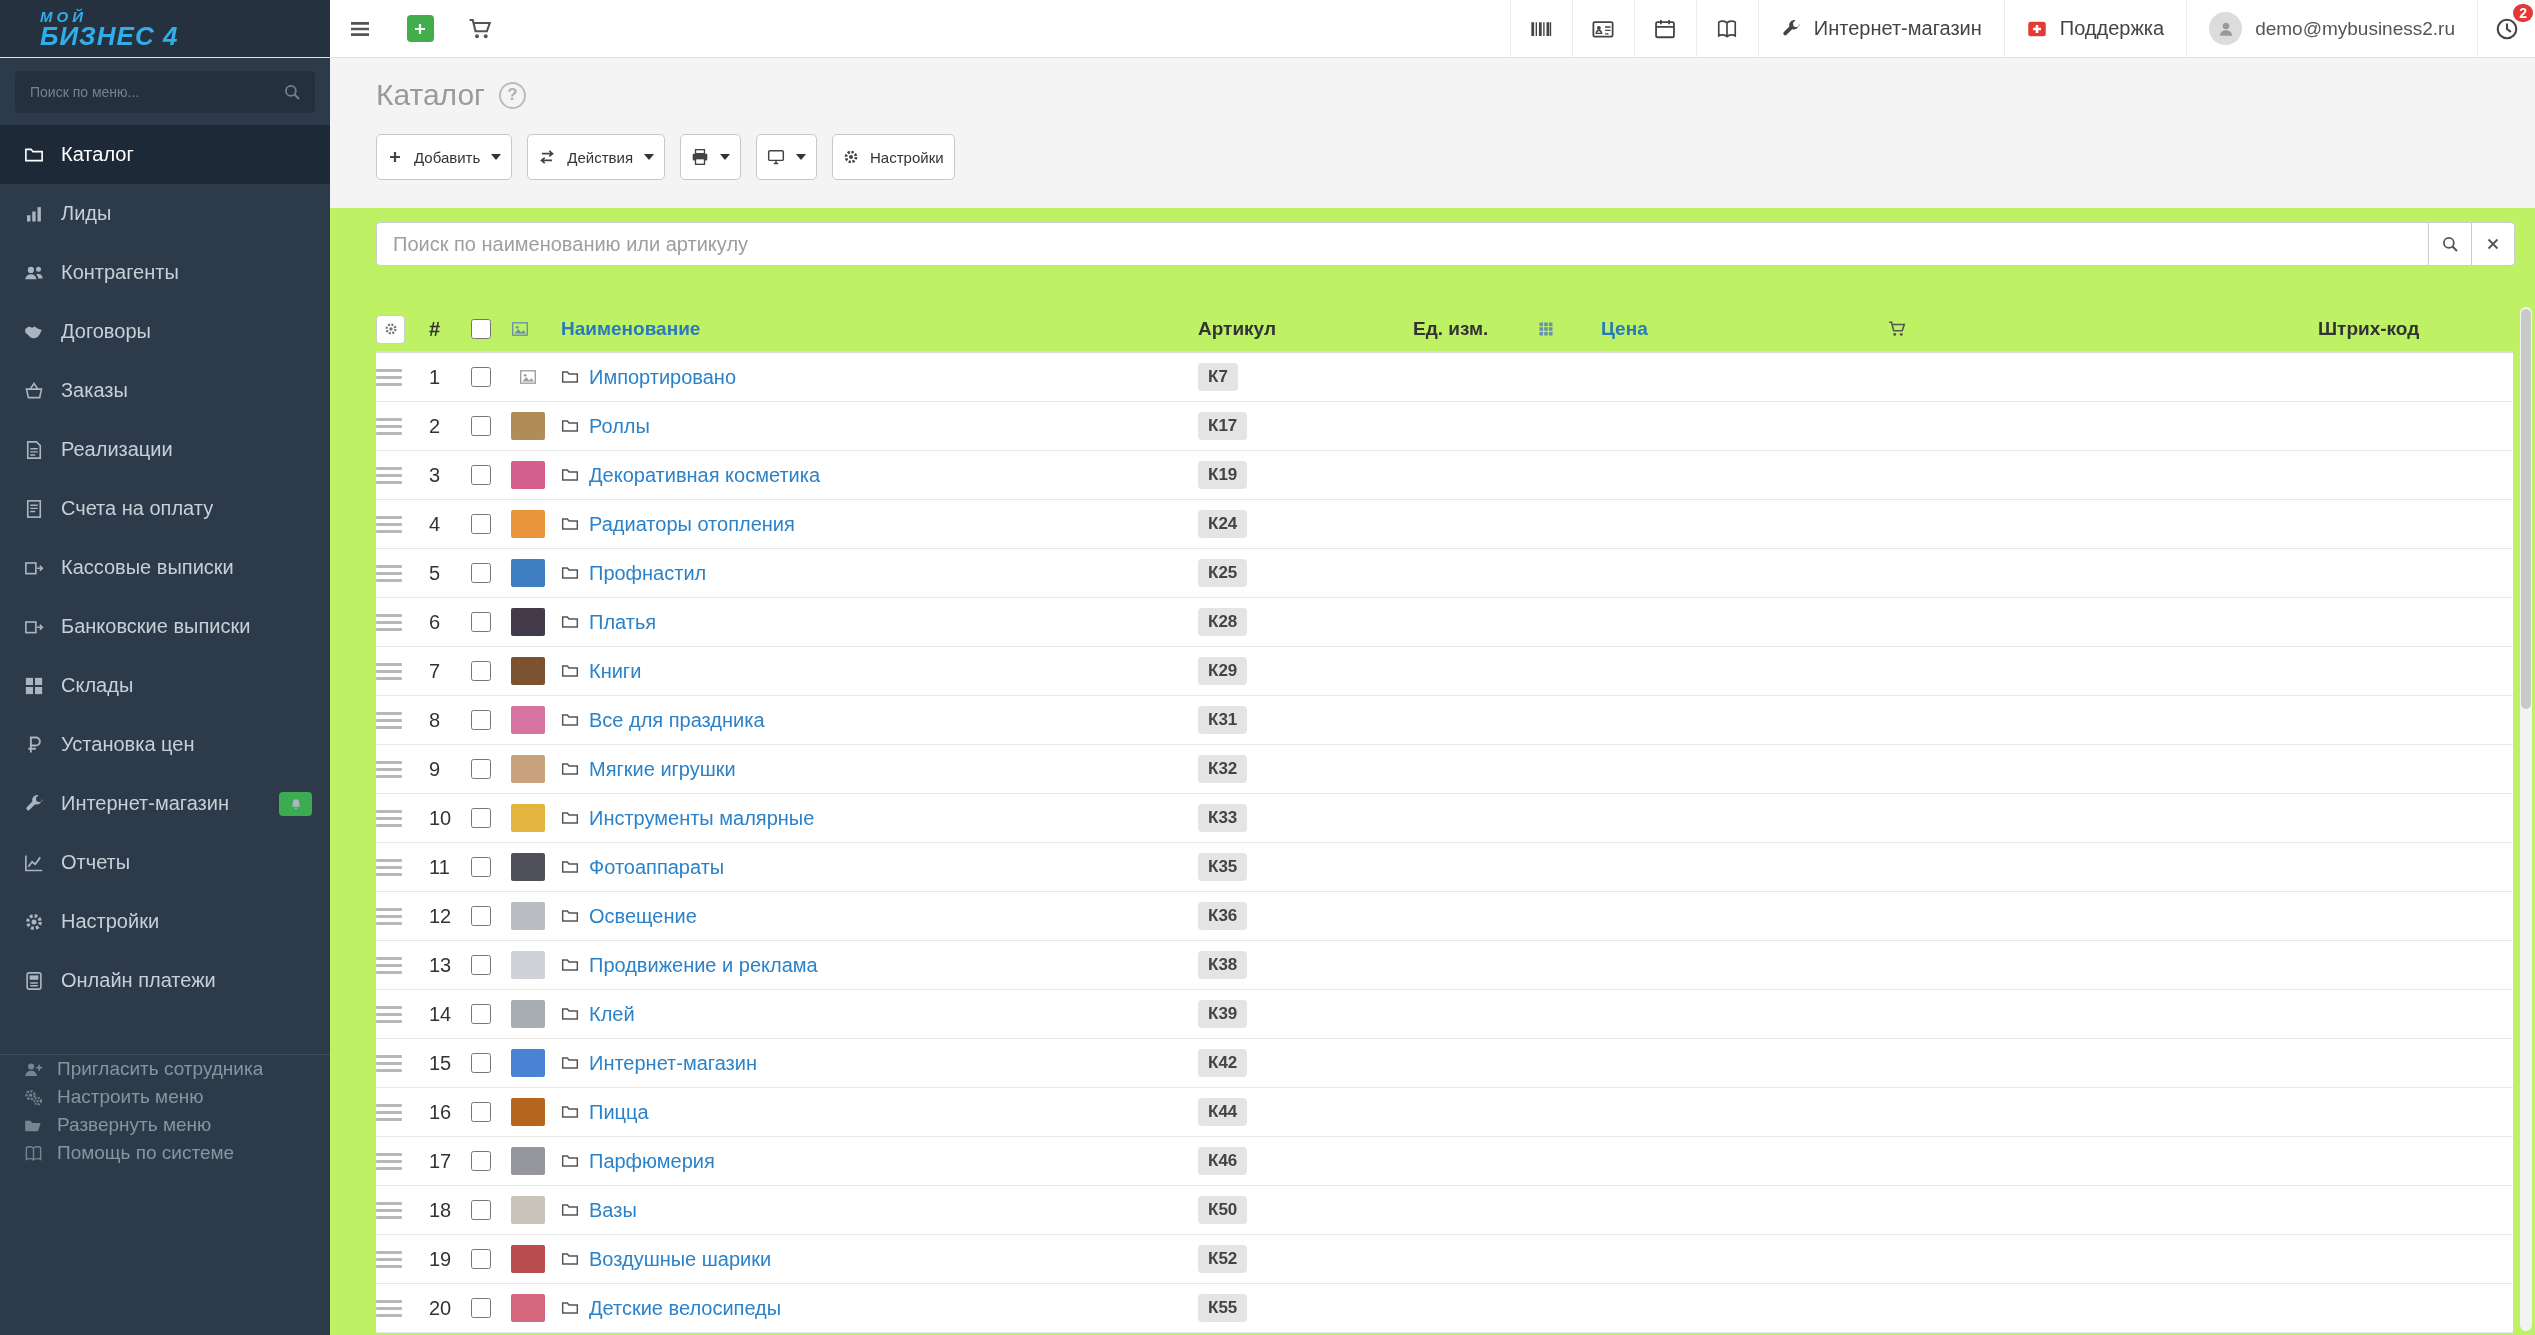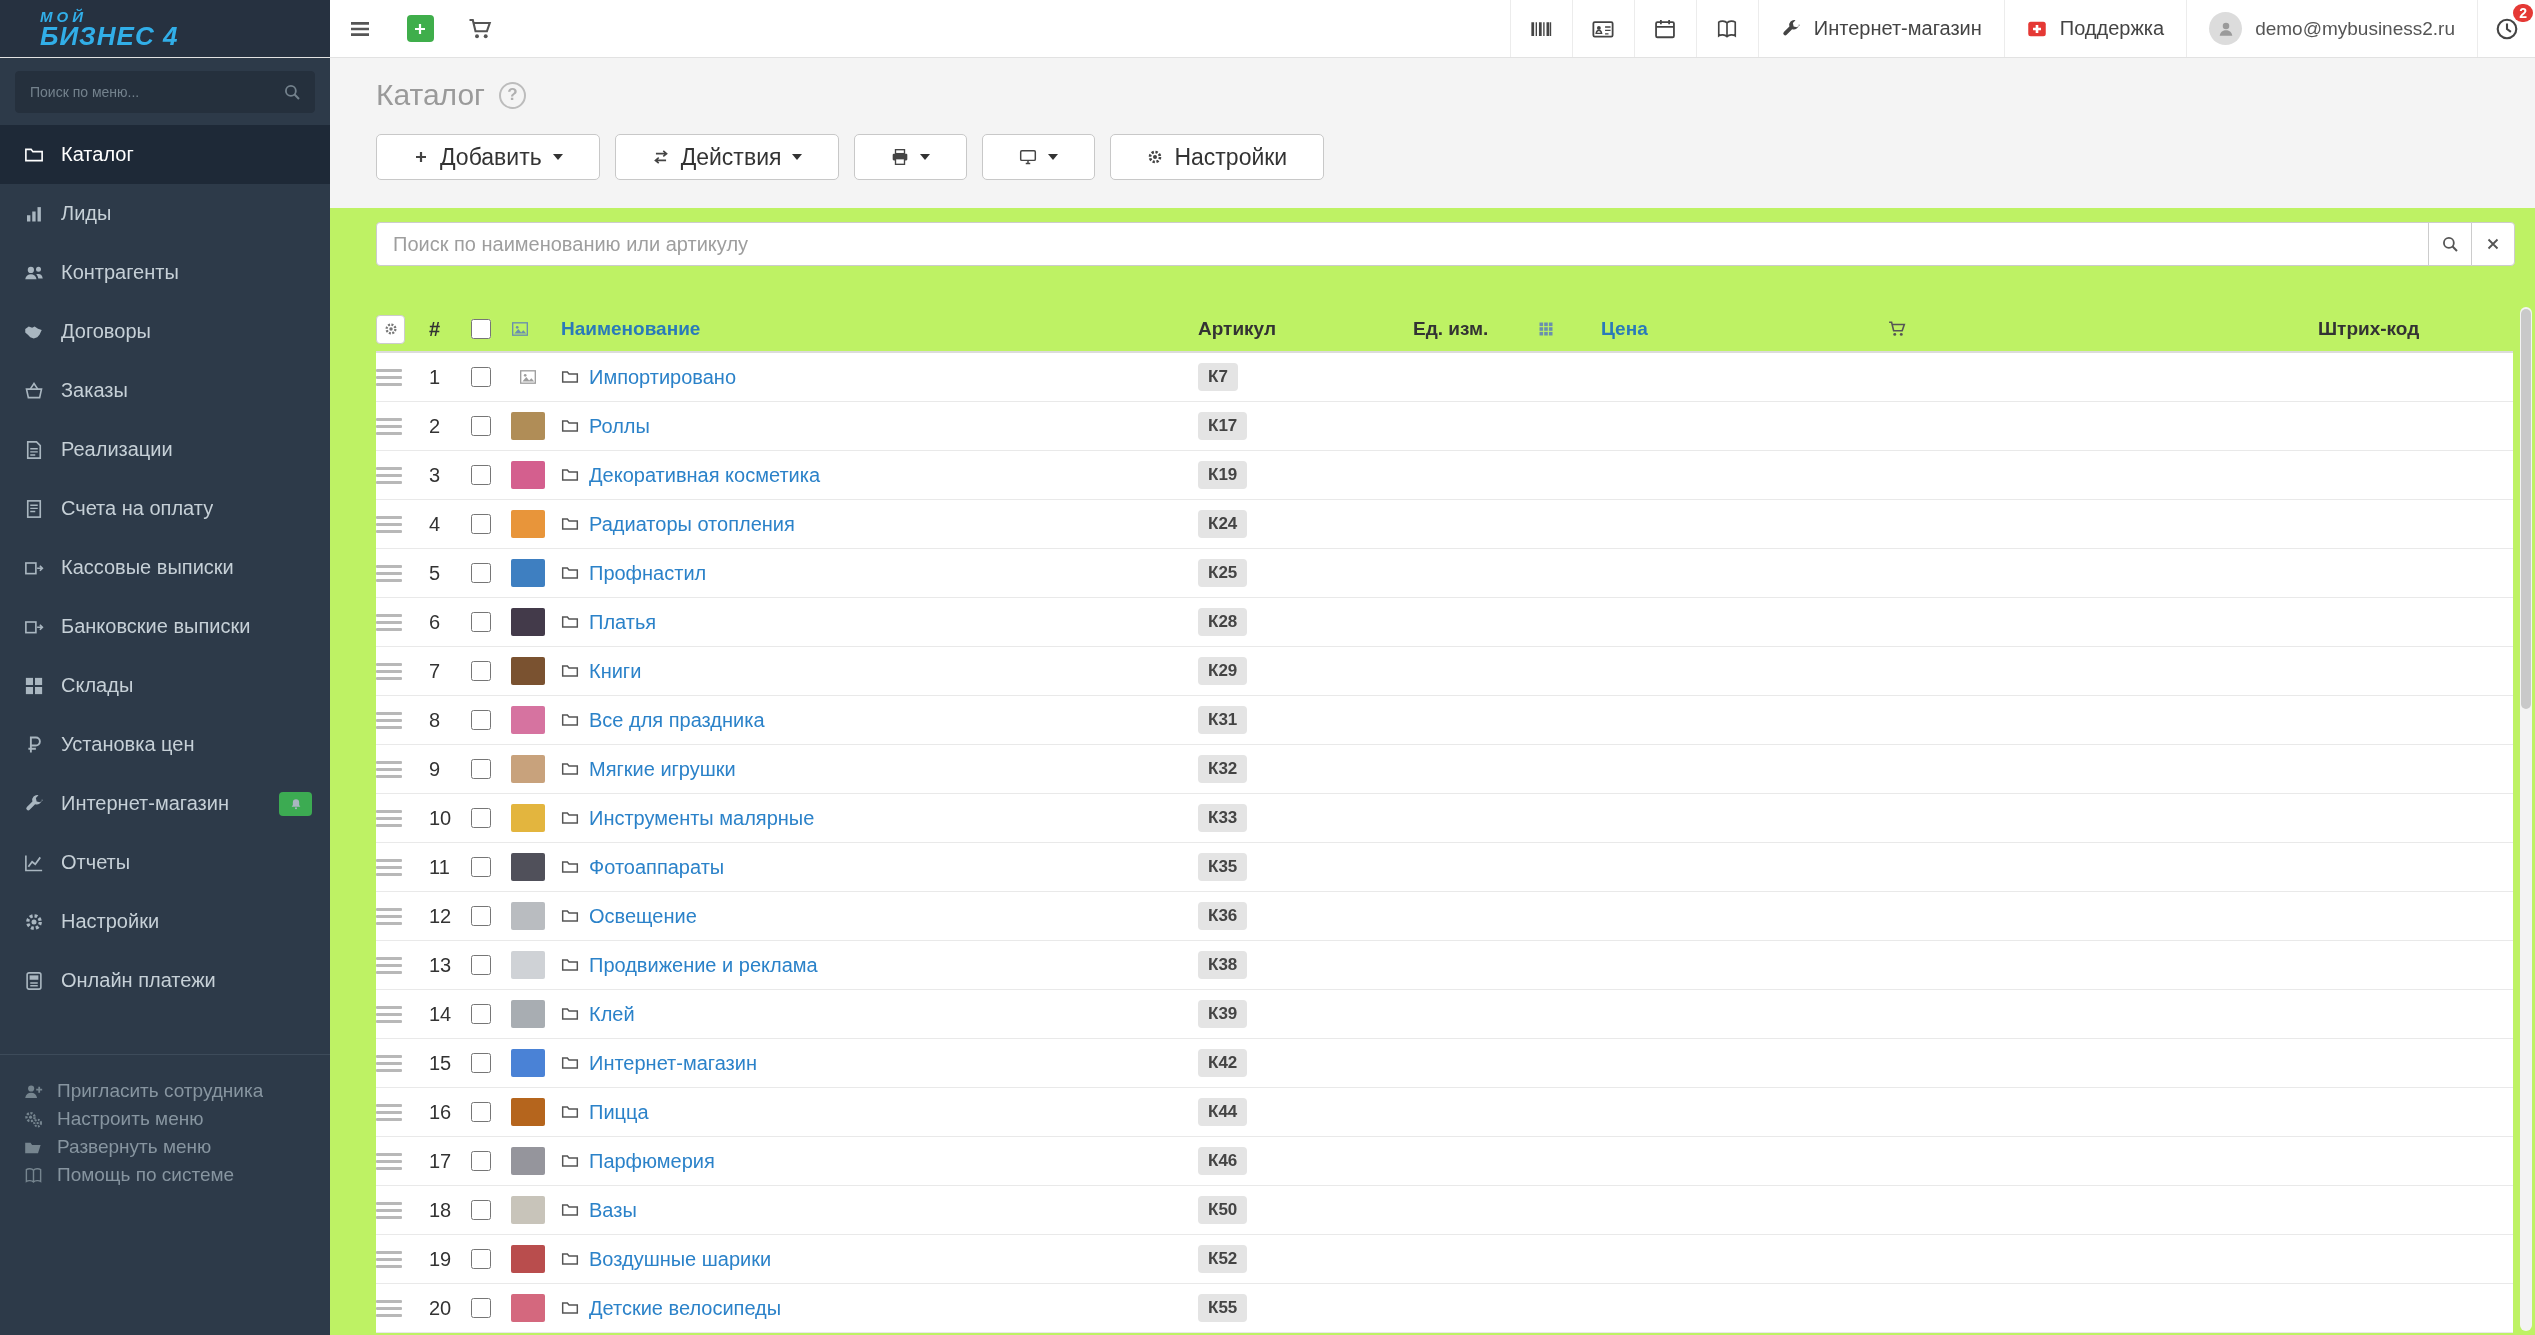--- a/index.html
+++ b/index.html
@@ -34,33 +34,33 @@
   .side-search input::placeholder{color:#74828d}
   .side-search .ic{position:absolute;right:14px;top:12px;color:#74828d}
   .side-menu{margin-top:12px}
   .side-item{height:59px;display:flex;align-items:center;padding:0 18px 0 24px;color:#c6d0d7;font-size:20px;gap:17px;cursor:pointer}
   .side-item .ic{color:#a9b6c0}
   .side-item.active{background:#1e2937;color:#fff}
   .side-item.active .ic{color:#fff}
   .side-label{white-space:nowrap;overflow:hidden;text-overflow:ellipsis}
   .side-badge{margin-left:auto;width:33px;height:24px;background:#3cab52;border-radius:4px;display:flex;align-items:center;justify-content:center;color:#fff}
   .side-divider{height:1px;background:#3d4b5a;margin-top:44px}
-  .side-footer{margin-top:22px}
+  .side-footer{}
   .side-footer .side-item{height:28px;font-size:19px;color:#8795a0;gap:14px}
   .side-footer .side-item .ic{width:19px;height:19px;color:#76858f}
 
   
   .main{position:absolute;top:58px;left:330px;right:0;bottom:0;background:#f4f4f4;overflow:hidden}
   .page-head{position:absolute;top:20px;left:46px;display:flex;align-items:center;gap:14px}
   .page-title{font-size:30px;color:#9a9a9a;font-weight:normal;margin:0}
   .help-circle{width:27px;height:27px;border:2px solid #bcbcbc;border-radius:50%;color:#b0b0b0;font-size:17px;
     font-weight:bold;display:flex;align-items:center;justify-content:center;cursor:pointer}
   .toolbar{position:absolute;top:76px;left:46px;display:flex;gap:15px}
-  .tbtn{height:46px;display:inline-flex;align-items:center;gap:11px;padding:0 36px;background:#fff;
-    border:1px solid #c8c8c8;border-radius:5px;font-size:23px;color:#333;cursor:pointer}
+  .tbtn{height:46px;display:inline-flex;align-items:center;gap:11px;padding:0 10px;background:#fff;
+    border:1px solid #c8c8c8;border-radius:5px;font-size:15px;color:#333;cursor:pointer}
   .tbtn .ic{color:#444}
   .caret{width:0;height:0;border-left:5px solid transparent;border-right:5px solid transparent;border-top:6px solid #333}
 
   .panel{position:absolute;top:150px;left:0;right:0;bottom:0;background:#bef264}
   .search-row{position:absolute;top:14px;left:46px;right:20px;display:flex}
   .search-row input{flex:1;height:44px;border:1px solid #ccc;border-radius:4px 0 0 4px;font-size:20px;
     color:#555;padding:0 16px;background:#fff;outline:none}
   .search-row input::placeholder{color:#9e9e9e}
   .sbtn{width:44px;height:44px;background:#fff;border:1px solid #ccc;margin-left:-1px;display:flex;
     align-items:center;justify-content:center;color:#555;cursor:pointer}

